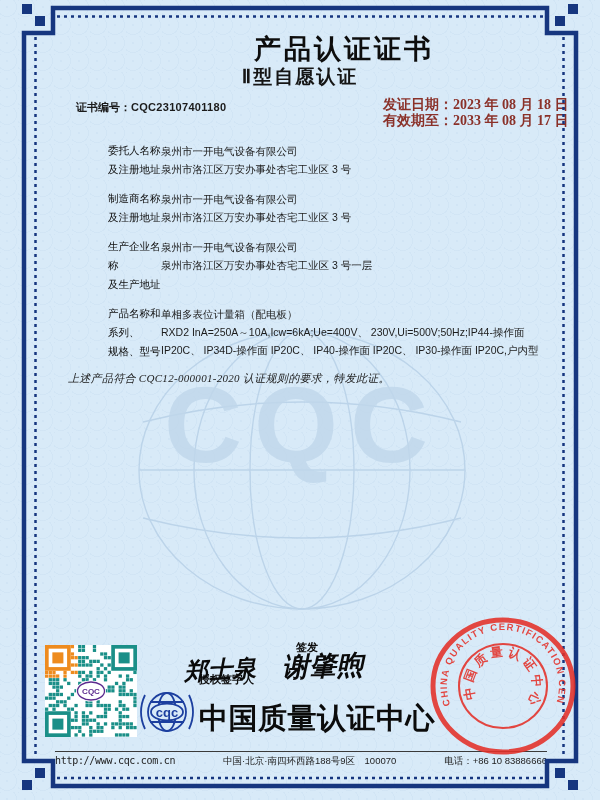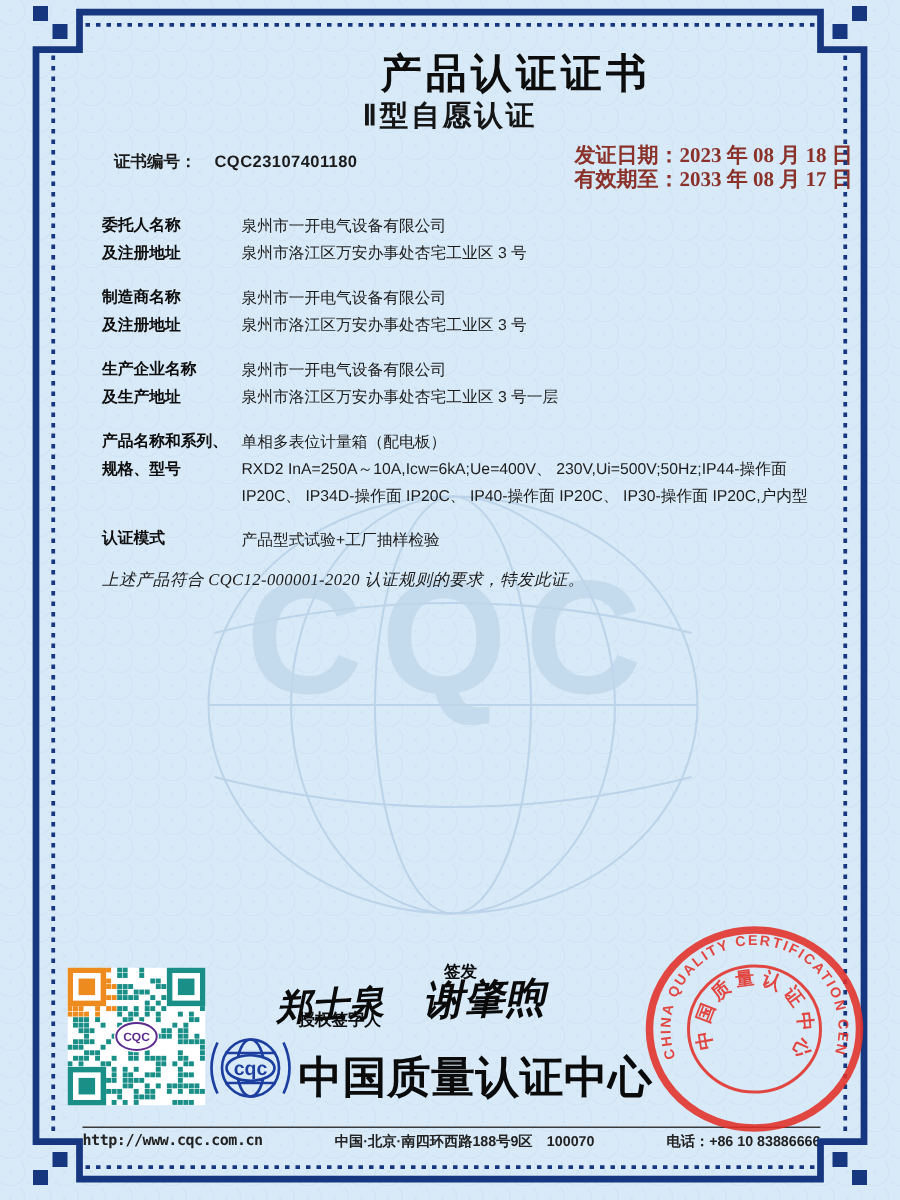--- a/index.html
+++ b/index.html
@@ -11,37 +11,37 @@
     font-family:"Liberation Sans",sans-serif;color:#111;
   }
   .abs{position:absolute;}
   svg{display:block;}
   .border-svg{position:absolute;left:0;top:0;z-index:3;pointer-events:none;}
   .watermark{position:absolute;left:133px;top:322px;z-index:1;}
   .content{position:absolute;inset:0;z-index:2;}
   .title{top:31px;left:0;width:100%;text-align:center;font-size:27px;font-weight:bold;letter-spacing:3px;color:#0d0d0d;margin-left:44px;}
   .subtitle{top:64px;left:0;width:100%;text-align:center;font-size:19px;font-weight:700;letter-spacing:2px;color:#151515;}
   .certno{top:100px;left:76px;font-family:"Liberation Serif",serif;font-size:11px;font-weight:bold;color:#1b1b1b;}
-  .certno .num{font-family:"Liberation Sans",sans-serif;font-weight:bold;letter-spacing:0.3px;margin-left:12px;}
+  .certno .num{font-family:"Liberation Sans",sans-serif;font-weight:bold;letter-spacing:0.3px;}
   .dates{top:97px;left:383px;font-family:"Liberation Serif",serif;font-size:14px;font-weight:bold;color:#8a3129;line-height:15.5px;}
   .fields{top:141px;left:68px;width:490px;font-size:10.5px;}
   .frow{display:grid;grid-template-columns:93px 1fr;margin-bottom:10px;}
-  .flabels{font-weight:bold;line-height:19px;color:#0e0e0e;}
+  .flabels{font-weight:normal;line-height:19px;color:#0e0e0e;margin-left:40px;}
   .fvalues{line-height:18px;padding-top:1px;color:#1c1c1c;}
   .note{margin-top:4px;font-family:"Liberation Serif",serif;font-style:italic;font-size:11px;color:#1a1a1a;letter-spacing:0.3px;}
   .verify{top:609px;left:0;width:86%;text-align:center;font-size:9.5px;color:#151515;}
   .qr{left:45px;top:645px;}
   .siglabel{font-size:11px;font-weight:bold;color:#0e0e0e;}
   .sig{font-family:"DejaVu Serif",serif;font-style:italic;font-weight:bold;color:#0a0a0a;white-space:nowrap;}
   .sig1{left:184px;top:654px;font-size:24px;transform:rotate(-3deg);}
   .sig2{left:282px;top:648px;font-size:27px;transform:rotate(-2deg);}
   .org{left:199px;top:699px;font-size:29px;font-weight:600;letter-spacing:0.5px;color:#0b0b0b;white-space:nowrap;}
   .stamp{position:absolute;left:424px;top:612px;z-index:4;}
   .footline{top:751px;left:55px;width:492px;border-top:1.5px solid #3a3a3a;height:0;}
-  .footer{top:755px;left:55px;width:492px;display:flex;justify-content:space-between;align-items:flex-start;font-size:9.5px;font-weight:bold;color:#222;}
+  .footer{top:755px;left:55px;width:492px;display:flex;justify-content:space-between;align-items:flex-start;font-size:9.5px;font-weight:normal;color:#222;}
   .footer .url{font-family:"DejaVu Sans Mono",monospace;font-size:10px;letter-spacing:-0.3px;}
 </style>
 </head>
 <body>
 
 <div class="page">
 
   <svg class="border-svg" width="600" height="800" viewBox="0 0 600 800">
     <path d="M53 8 H547 V33 H576 V761 H547 V786 H53 V761 H24 V33 H53 Z" fill="none" stroke="#16367f" stroke-width="4.5"></path>
     <g fill="#16367f">
@@ -122,28 +122,20 @@
           </div>
       </div>
       <div class="frow">
         <div class="flabels">
             <div>产品名称和系列、</div>
             <div>规格、型号</div>
           </div>
         <div class="fvalues">
             <div>单相多表位计量箱（配电板）</div>
             <div>RXD2 InA=250A～10A,Icw=6kA;Ue=400V、 230V,Ui=500V;50Hz;IP44-操作面 IP20C、 IP34D-操作面 IP20C、 IP40-操作面 IP20C、 IP30-操作面 IP20C,户内型</div>
-          </div>
-      </div>
-      <div class="frow">
-        <div class="flabels">
-            <div>认证模式</div>
-          </div>
-        <div class="fvalues">
-            <div>产品型式试验+工厂抽样检验</div>
           </div>
       </div>
       <div class="note">上述产品符合 CQC12-000001-2020 认证规则的要求，特发此证。</div>
     </div>
 
 
     <svg class="abs qr" width="92" height="92" viewBox="0 0 92 92">
         <rect x="0" y="0" width="92" height="92" fill="#ffffff"></rect>
         <rect x="25.76" y="0" width="3.2800000000000002" height="3.2800000000000002" fill="#ee8b1e"></rect>
         <rect x="33.120000000000005" y="0" width="3.2800000000000002" height="3.2800000000000002" fill="#1a8f88"></rect>

